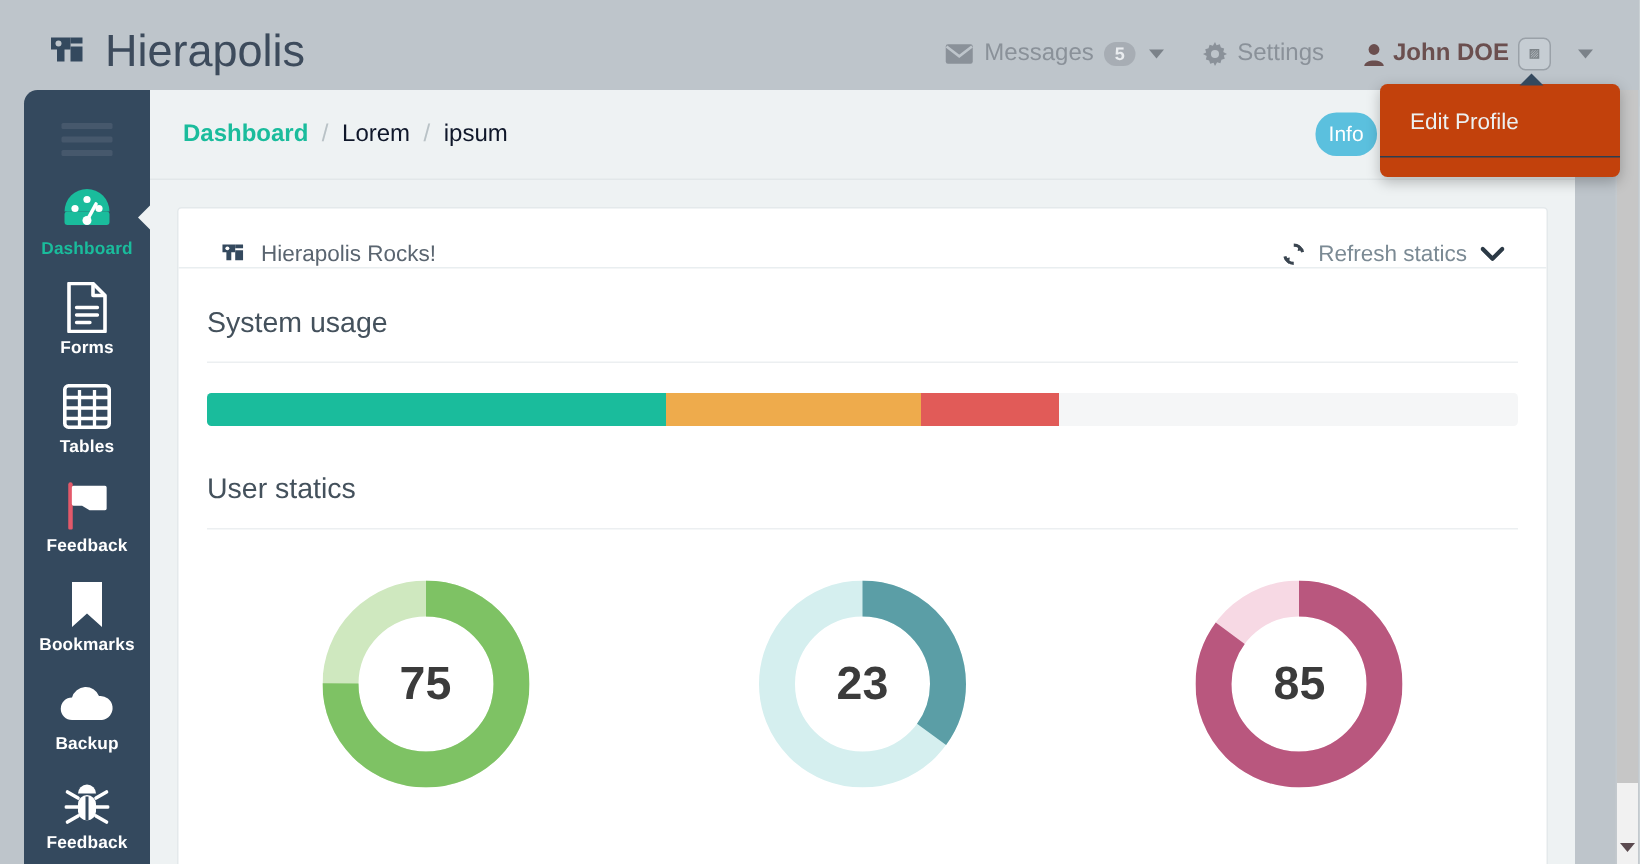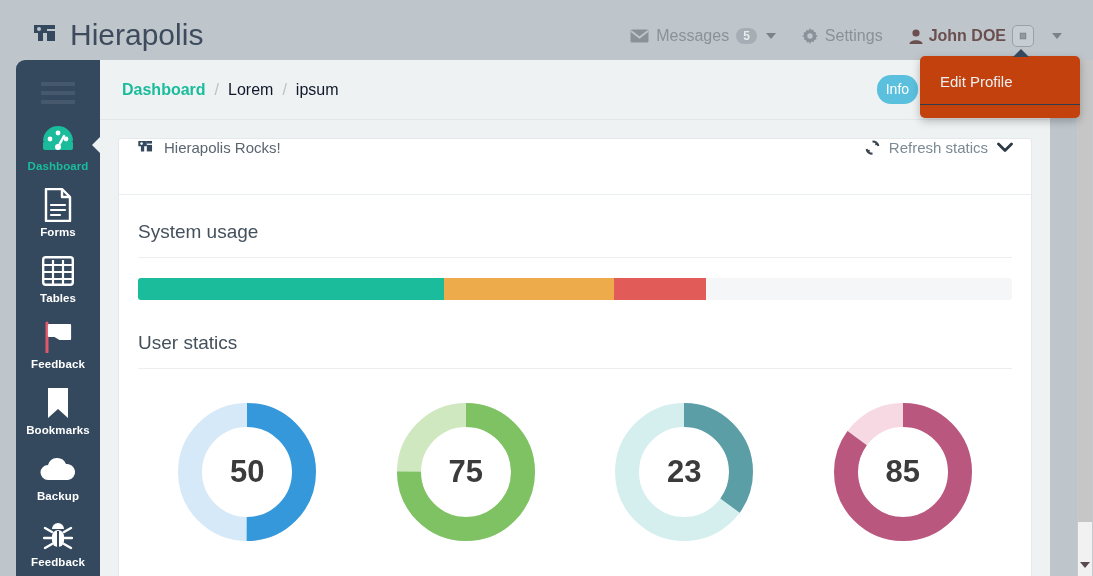--- a/index.html
+++ b/index.html
@@ -117,21 +117,21 @@
   .btn-info { background: #5bc0de; }
   .btn-danger { background: #e15b58; }
   .btn-teal { background: #1abc9c; padding: 5px 9px; display:flex; align-items:center; }
 
   
   .panel {
     position: absolute; left: 18px; top: 78px; width: 914px; height: 470px;
     background: #fff; border: 1px solid #e4e9eb; border-radius: 3px;
   }
   .panel-head {
-    height: 56px; padding: 0 18px; display: flex; align-items: flex-start;
+    height: 40px; padding: 0 28px; display: flex; align-items: flex-end;
     justify-content: space-between; border-bottom: 1px solid #e9eef0;
   }
   .panel-title {
     display: flex; align-items: center; gap: 10px;
     font-size: 15px; color: #5a6570;
   }
   .panel-actions {
     display: flex; align-items: center; gap: 9px;
     font-size: 15px; color: #7b8a94; cursor: pointer;
   }
@@ -380,27 +380,20 @@
         <div class="progress">
           <span style="width:35%;background:#1abc9c"></span>
           <span style="width:19.5%;background:#eeab4c"></span>
           <span style="width:10.5%;background:#e15b58"></span>
         </div>
 
         <div class="sec-title">User statics</div>
 
         <div class="donuts">
 
-          <div class="donut">
-            <svg width="138" height="138" viewBox="0 0 138 138">
-              <circle cx="69" cy="69" r="57" fill="none" stroke="#d6e9f8" stroke-width="24"></circle>
-              <circle cx="69" cy="69" r="57" fill="none" stroke="#3498db" stroke-width="24" stroke-dasharray="179.1 358.1"></circle>
-            </svg>
-            <div class="donut-val">50</div>
-          </div>
 
           <div class="donut">
             <svg width="138" height="138" viewBox="0 0 138 138">
               <circle cx="69" cy="69" r="57" fill="none" stroke="#cfe8bf" stroke-width="24"></circle>
               <circle cx="69" cy="69" r="57" fill="none" stroke="#7ec264" stroke-width="24" stroke-dasharray="268.6 358.1"></circle>
             </svg>
             <div class="donut-val">75</div>
           </div>
 
           <div class="donut">

